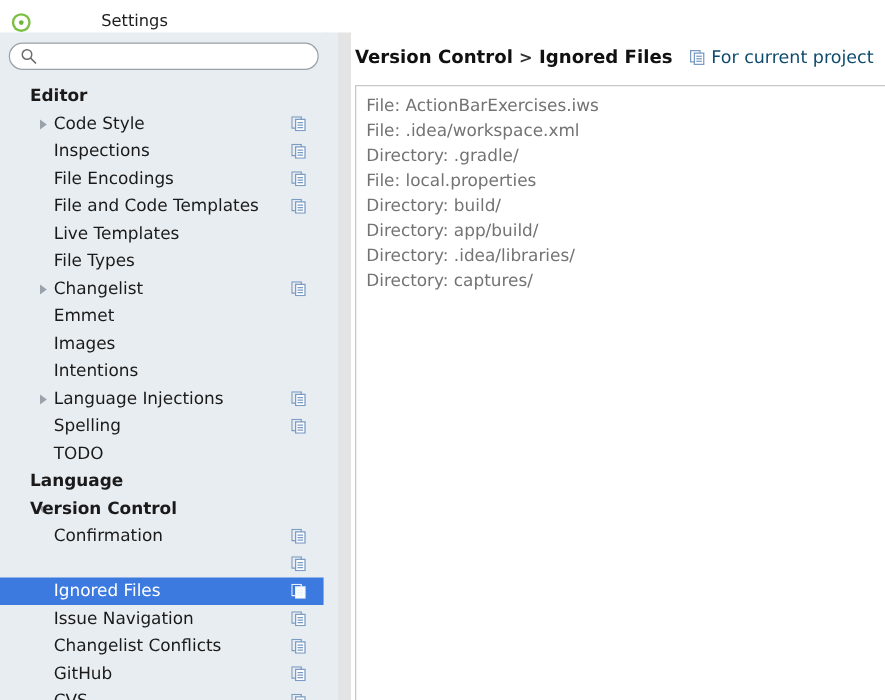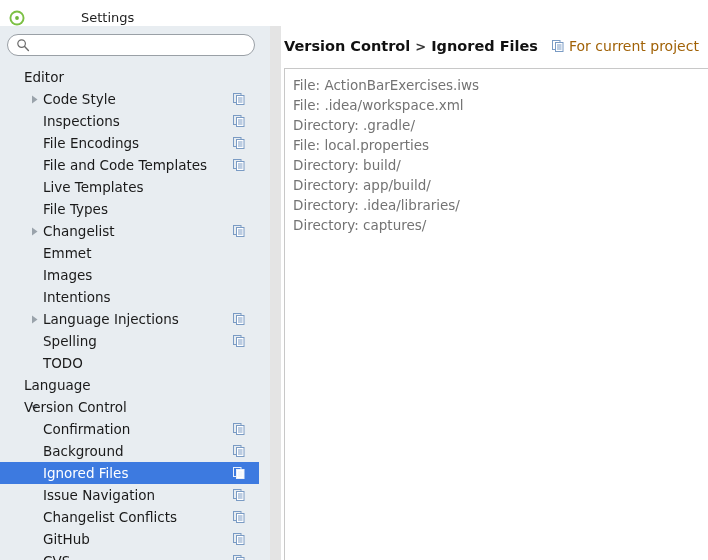--- a/index.html
+++ b/index.html
@@ -112,21 +112,21 @@
   }
   .tree-row .label {
     position: absolute;
     white-space: nowrap;
     font-size: 13.5px;
     line-height: 22px;
     color: #1a1a1a;
   }
   .tree-row.level-group > .label {
     left: 24px;
-    font-weight: normal;
+    font-weight: bold;
   }
   .tree-row.level-child > .label {
     left: 43px;
   }
   .tree-row.selected .label {
     color: #ffffff;
   }
   .copy-icon {
     position: absolute;
     right: 14px;
@@ -186,21 +186,21 @@
     color: #333333;
     margin: 0 5px;
   }
   .scope-icon {
     width: 12px;
     height: 12px;
     margin: 0 5px 0 14px;
   }
   .scope-text {
     font-size: 14px;
-    color: #a16207;
+    color: #0c4a6e;
   }
   .file-list {
     position: absolute;
     left: 3px; top: 42px;
     width: 424px;
     height: 492px;
     background: #ffffff;
     border: 1px solid #c8c8c8;
     border-right: none;
     border-bottom: none;
@@ -356,21 +356,20 @@
           <span class="label">Confirmation</span>
           <svg class="copy-icon" viewBox="0 0 12 12">
             <rect x="0.5" y="0.5" width="7.5" height="9" fill="none" stroke="#7a9bc4" stroke-width="1"></rect>
             <rect x="3.5" y="2.5" width="7.5" height="9" fill="#ffffff" stroke="#7a9bc4" stroke-width="1"></rect>
             <line x1="5" y1="5" x2="9.5" y2="5" stroke="#7a9bc4" stroke-width="1"></line>
             <line x1="5" y1="7" x2="9.5" y2="7" stroke="#7a9bc4" stroke-width="1"></line>
             <line x1="5" y1="9" x2="9.5" y2="9" stroke="#7a9bc4" stroke-width="1"></line>
           </svg>
         </div>
         <div class="tree-row level-child">
-          <span class="label">Background</span>
           <svg class="copy-icon" viewBox="0 0 12 12">
             <rect x="0.5" y="0.5" width="7.5" height="9" fill="none" stroke="#7a9bc4" stroke-width="1"></rect>
             <rect x="3.5" y="2.5" width="7.5" height="9" fill="#ffffff" stroke="#7a9bc4" stroke-width="1"></rect>
             <line x1="5" y1="5" x2="9.5" y2="5" stroke="#7a9bc4" stroke-width="1"></line>
             <line x1="5" y1="7" x2="9.5" y2="7" stroke="#7a9bc4" stroke-width="1"></line>
             <line x1="5" y1="9" x2="9.5" y2="9" stroke="#7a9bc4" stroke-width="1"></line>
           </svg>
         </div>
         <div class="tree-row level-child selected">
           <span class="label">Ignored Files</span>

